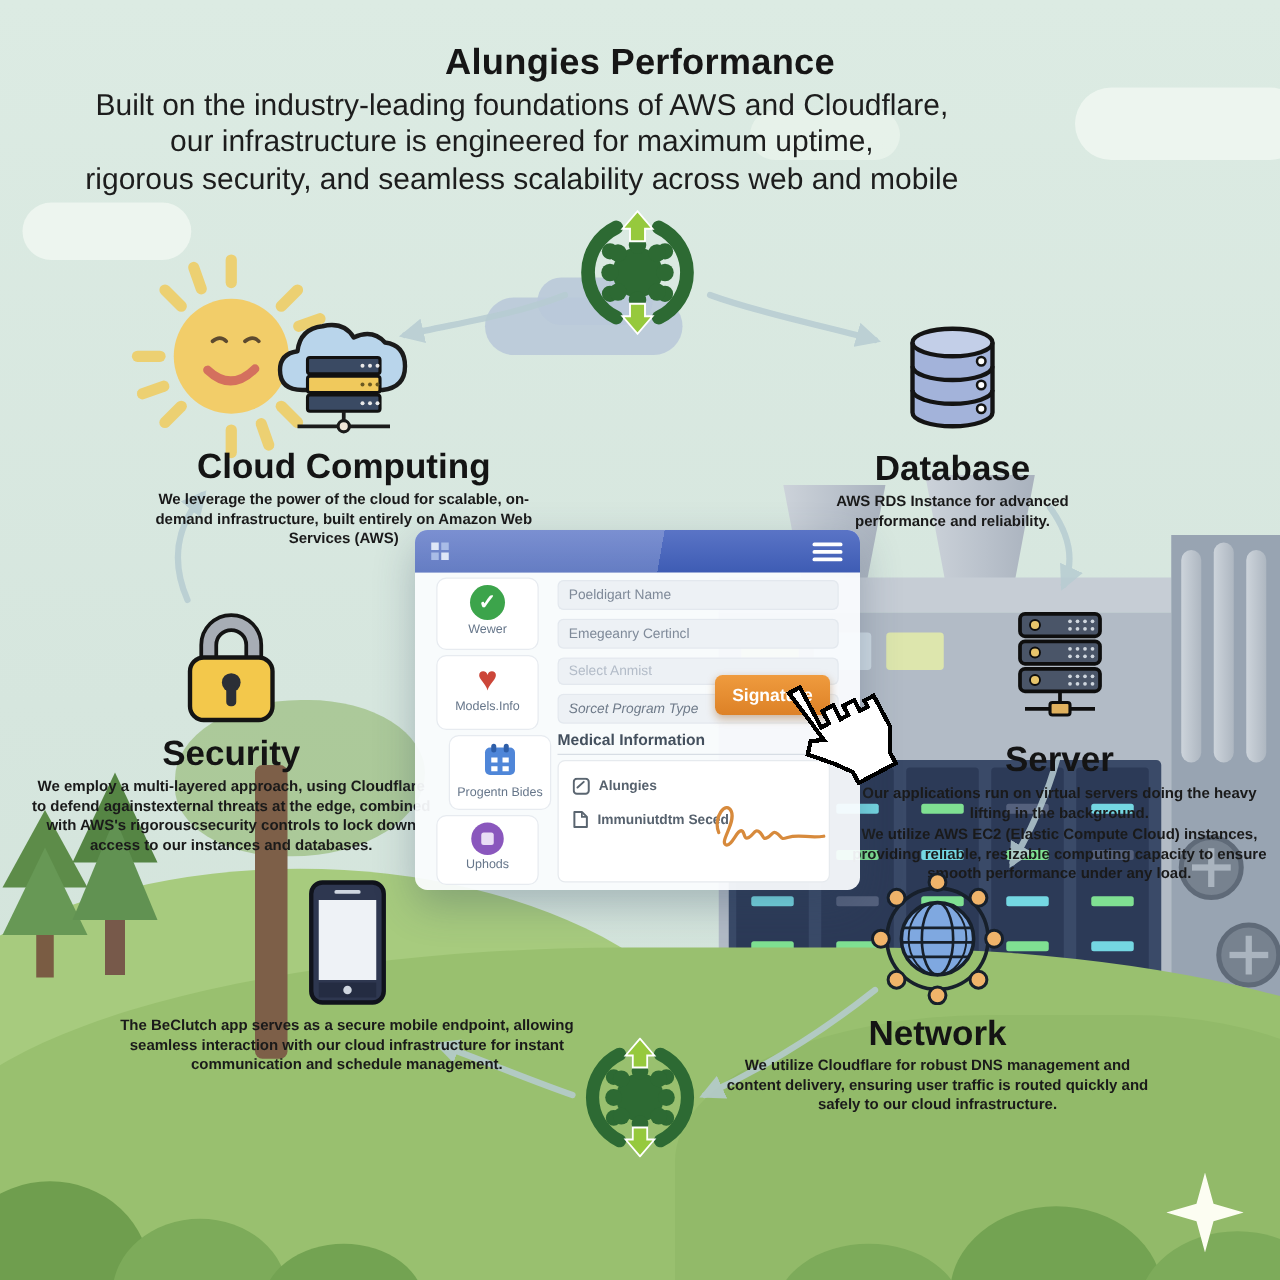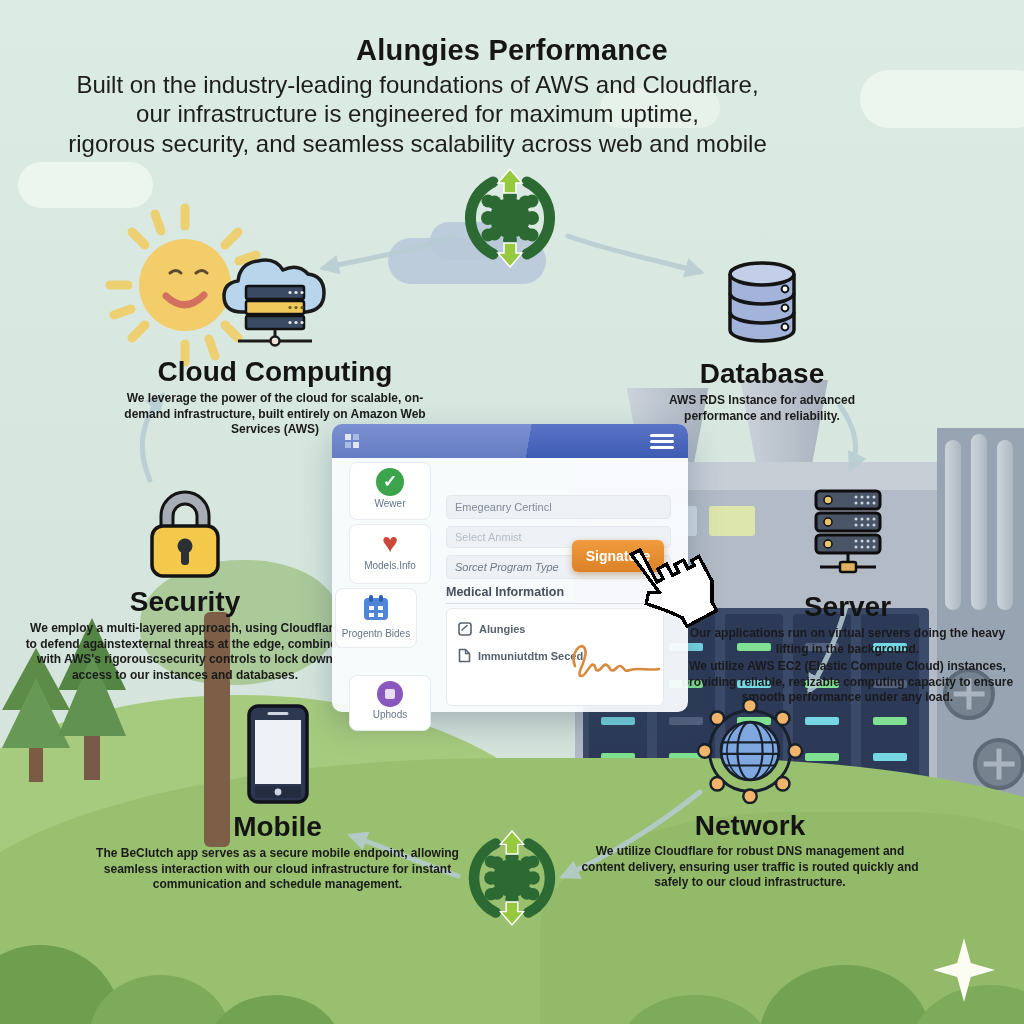--- a/index.html
+++ b/index.html
@@ -342,21 +342,20 @@
   </div>
 
   <div class="abs node" style="left:90px;top:703px;width:375px;">
     <svg width="66" height="102" viewBox="0 0 66 102">
       <rect x="4" y="3" width="58" height="96" rx="9" fill="#2e3750" stroke="#10131c" stroke-width="3.5"></rect>
       <rect x="10" y="17" width="46" height="64" fill="#eef2f6"></rect>
       <line x1="24" y1="10.5" x2="42" y2="10.5" stroke="#cfd6e0" stroke-width="3" stroke-linecap="round"></line>
       <rect x="10" y="83" width="46" height="12" fill="#242c42"></rect>
       <circle cx="33" cy="89" r="3.4" fill="#cfd6e0"></circle>
     </svg>
-    <div class="node-title">Mobile</div>
     <div class="node-desc" style="width:372px;margin:3px auto 0;">The BeClutch app serves as a secure mobile endpoint, allowing seamless interaction with our cloud infrastructure for instant communication and schedule management.</div>
   </div>
 
   <div class="abs node" style="left:565px;top:698px;width:370px;">
     <svg width="108" height="106" viewBox="0 0 110 110">
       <circle cx="55" cy="55" r="42" fill="none" stroke="#17202b" stroke-width="3"></circle>
       <circle cx="55" cy="55" r="30" fill="#7fa8e0" stroke="#17202b" stroke-width="3"></circle>
       <ellipse cx="55" cy="55" rx="13" ry="30" fill="none" stroke="#17202b" stroke-width="2.2"></ellipse>
       <ellipse cx="55" cy="55" rx="24" ry="30" fill="none" stroke="#17202b" stroke-width="1.6"></ellipse>
       <line x1="26" y1="46" x2="84" y2="46" stroke="#17202b" stroke-width="2.2"></line>
@@ -394,39 +393,40 @@
   </div>
 
   <div class="abs side-item" style="left:349px;top:462px;width:80px;height:56px;">
     <div style="width:28px;height:28px;border-radius:50%;background:#3ca44b;color:#fff;font-weight:700;font-size:17px;line-height:28px;margin:5px auto 0;">✓</div>
     <div class="side-label">Wewer</div>
   </div>
   <div class="abs side-item" style="left:349px;top:524px;width:80px;height:58px;">
     <div style="color:#cc4639;font-size:27px;line-height:30px;margin-top:3px;">♥</div>
     <div class="side-label">Models.Info</div>
   </div>
-  <div class="abs side-item" style="left:335px;top:588px;width:80px;height:58px;">
+  <div class="abs side-item" style="left:359px;top:588px;width:80px;height:58px;">
     <svg style="margin-top:5px;" width="28" height="28" viewBox="0 0 28 28">
       <rect x="2" y="4" width="24" height="22" rx="4" fill="#4f86d8"></rect>
       <rect x="7" y="1" width="4" height="7" rx="2" fill="#2e5ea8"></rect>
         <rect x="17" y="1" width="4" height="7" rx="2" fill="#2e5ea8"></rect>
       <rect x="7" y="12" width="5" height="4" fill="#fff"></rect>
         <rect x="16" y="12" width="5" height="4" fill="#fff"></rect>
       <rect x="7" y="19" width="5" height="4" fill="#fff"></rect>
         <rect x="16" y="19" width="5" height="4" fill="#fff"></rect>
     </svg>
     <div class="side-label">Progentn Bides</div>
   </div>
-  <div class="abs side-item" style="left:349px;top:675px;width:80px;height:54px;">
+  <div class="abs side-item" style="left:349px;top:652px;width:80px;height:54px;">
     <div style="width:26px;height:26px;border-radius:50%;background:#8a57bd;margin:5px auto 0;position:relative;">
       <div style="position:absolute;left:8px;top:8px;width:10px;height:10px;background:#e9ddf5;border-radius:2px;"></div>
     </div>
     <div class="side-label">Uphods</div>
   </div>
 
+  <div class="abs field" style="left:446px;top:464px;width:216px;height:24px;">Poeldigart Name</div>
   <div class="abs field" style="left:446px;top:495px;width:216px;height:24px;">Emegeanry Certincl</div>
   <div class="abs field" style="left:446px;top:526px;width:216px;height:22px;line-height:22px;color:#b3bcc8;">Select Anmist</div>
   <div class="abs field" style="left:446px;top:555px;width:216px;height:24px;color:#6e7a89;font-style:italic;">Sorcet Program Type</div>
 
   <div class="abs" style="left:572px;top:540px;width:92px;height:32px;border-radius:6px;z-index:10;
               background:linear-gradient(180deg,#ef9b3e,#dd8126);box-shadow:0 3px 7px rgba(160,90,20,.4);
               color:#fff;font-weight:700;font-size:14px;text-align:center;line-height:32px;">Signature</div>
 
   <div class="abs" style="left:446px;top:585px;width:216px;font-size:12.5px;font-weight:700;color:#44505e;
               border-bottom:1.5px solid #d7dde4;padding-bottom:4px;z-index:9;">Medical Information</div>

